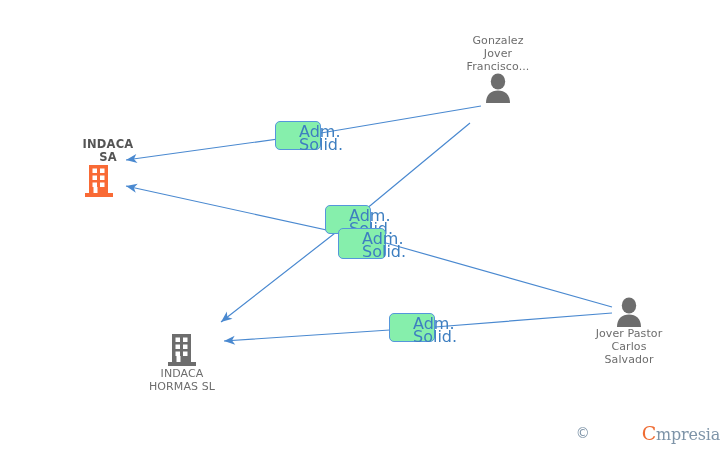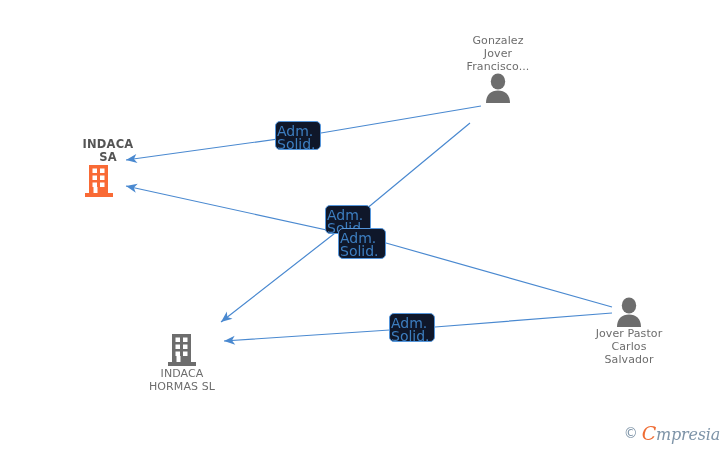--- a/index.html
+++ b/index.html
@@ -51,27 +51,27 @@
   }
 
   
   .company-node .icon-wrap { width: 30px; height: 34px; }
   .person-node  .icon-wrap { width: 32px; height: 30px; }
 
   
   .rel-label {
     position: absolute;
     box-sizing: border-box;
-    background: #0f172a;
+    background: #86efac;
     border: 1.3px solid #5596db;
     border-radius: 5px;
     color: #3d7ec0;
-    font-size: 14px;
+    font-size: 16px;
     line-height: 13px;
-    padding: 3px 7px 3px 1px;
+    padding: 3px 7px 3px 23px;
     text-align: left;
     white-space: pre-line;
     box-shadow: 0 0 0 0 rgba(0,0,0,0);
   }
 
   
   #watermark {
     position: absolute;
     right: 8px;
     bottom: 6px;
@@ -79,24 +79,24 @@
     align-items: center;
     gap: 4px;
     font-size: 15px;
   }
   #watermark .copy {
     color: #7e94a8;
     font-size: 14px;
   }
   #watermark .brand {
     font-family: "DejaVu Serif", serif;
-    font-style: italic;
     font-size: 16px;
     color: #7e94a8;
     letter-spacing: -0.2px;
+    margin-left: 48px;
   }
   #watermark .brand .cap {
     color: #ef6c33;
     font-size: 19px;
   }
 </style>
 </head>
 <body>
 
 <div id="graph-canvas">

